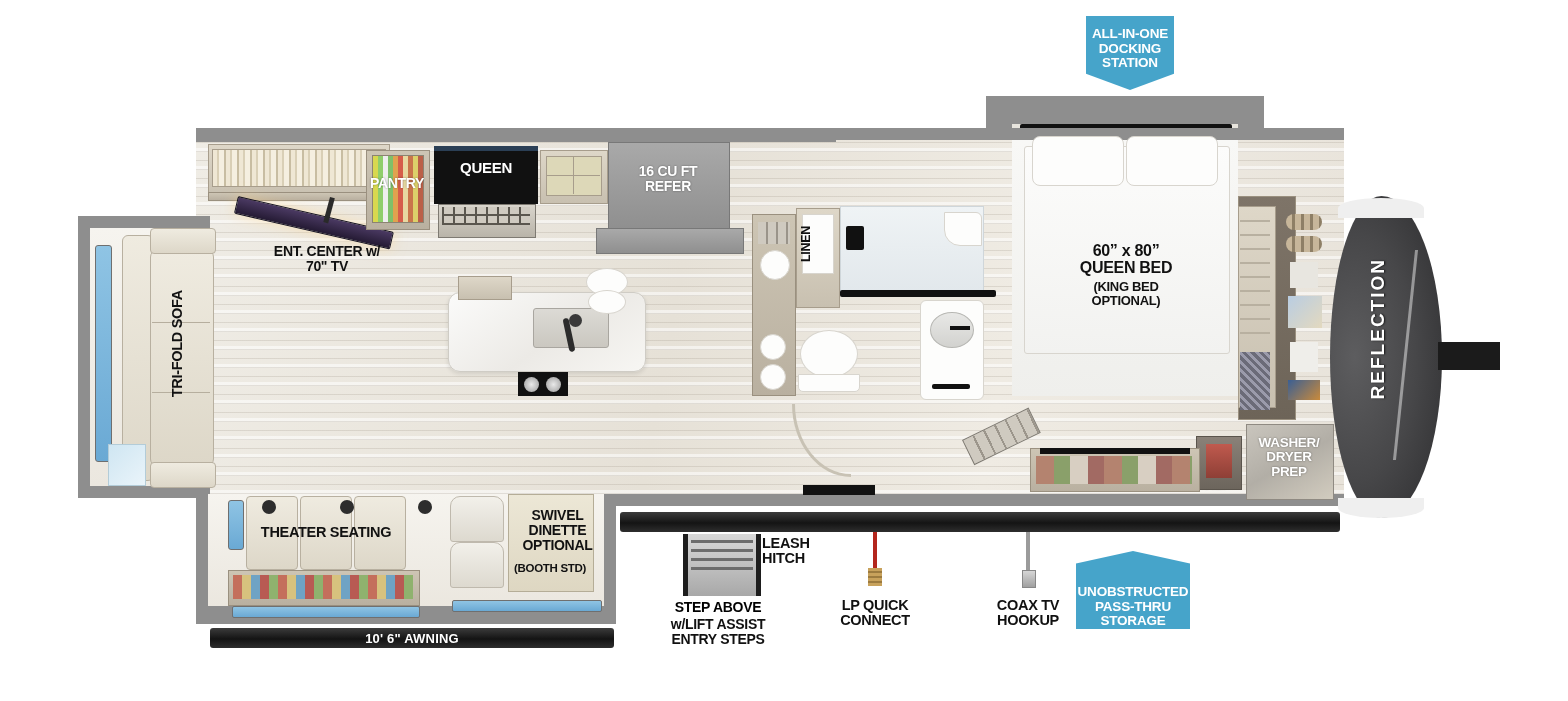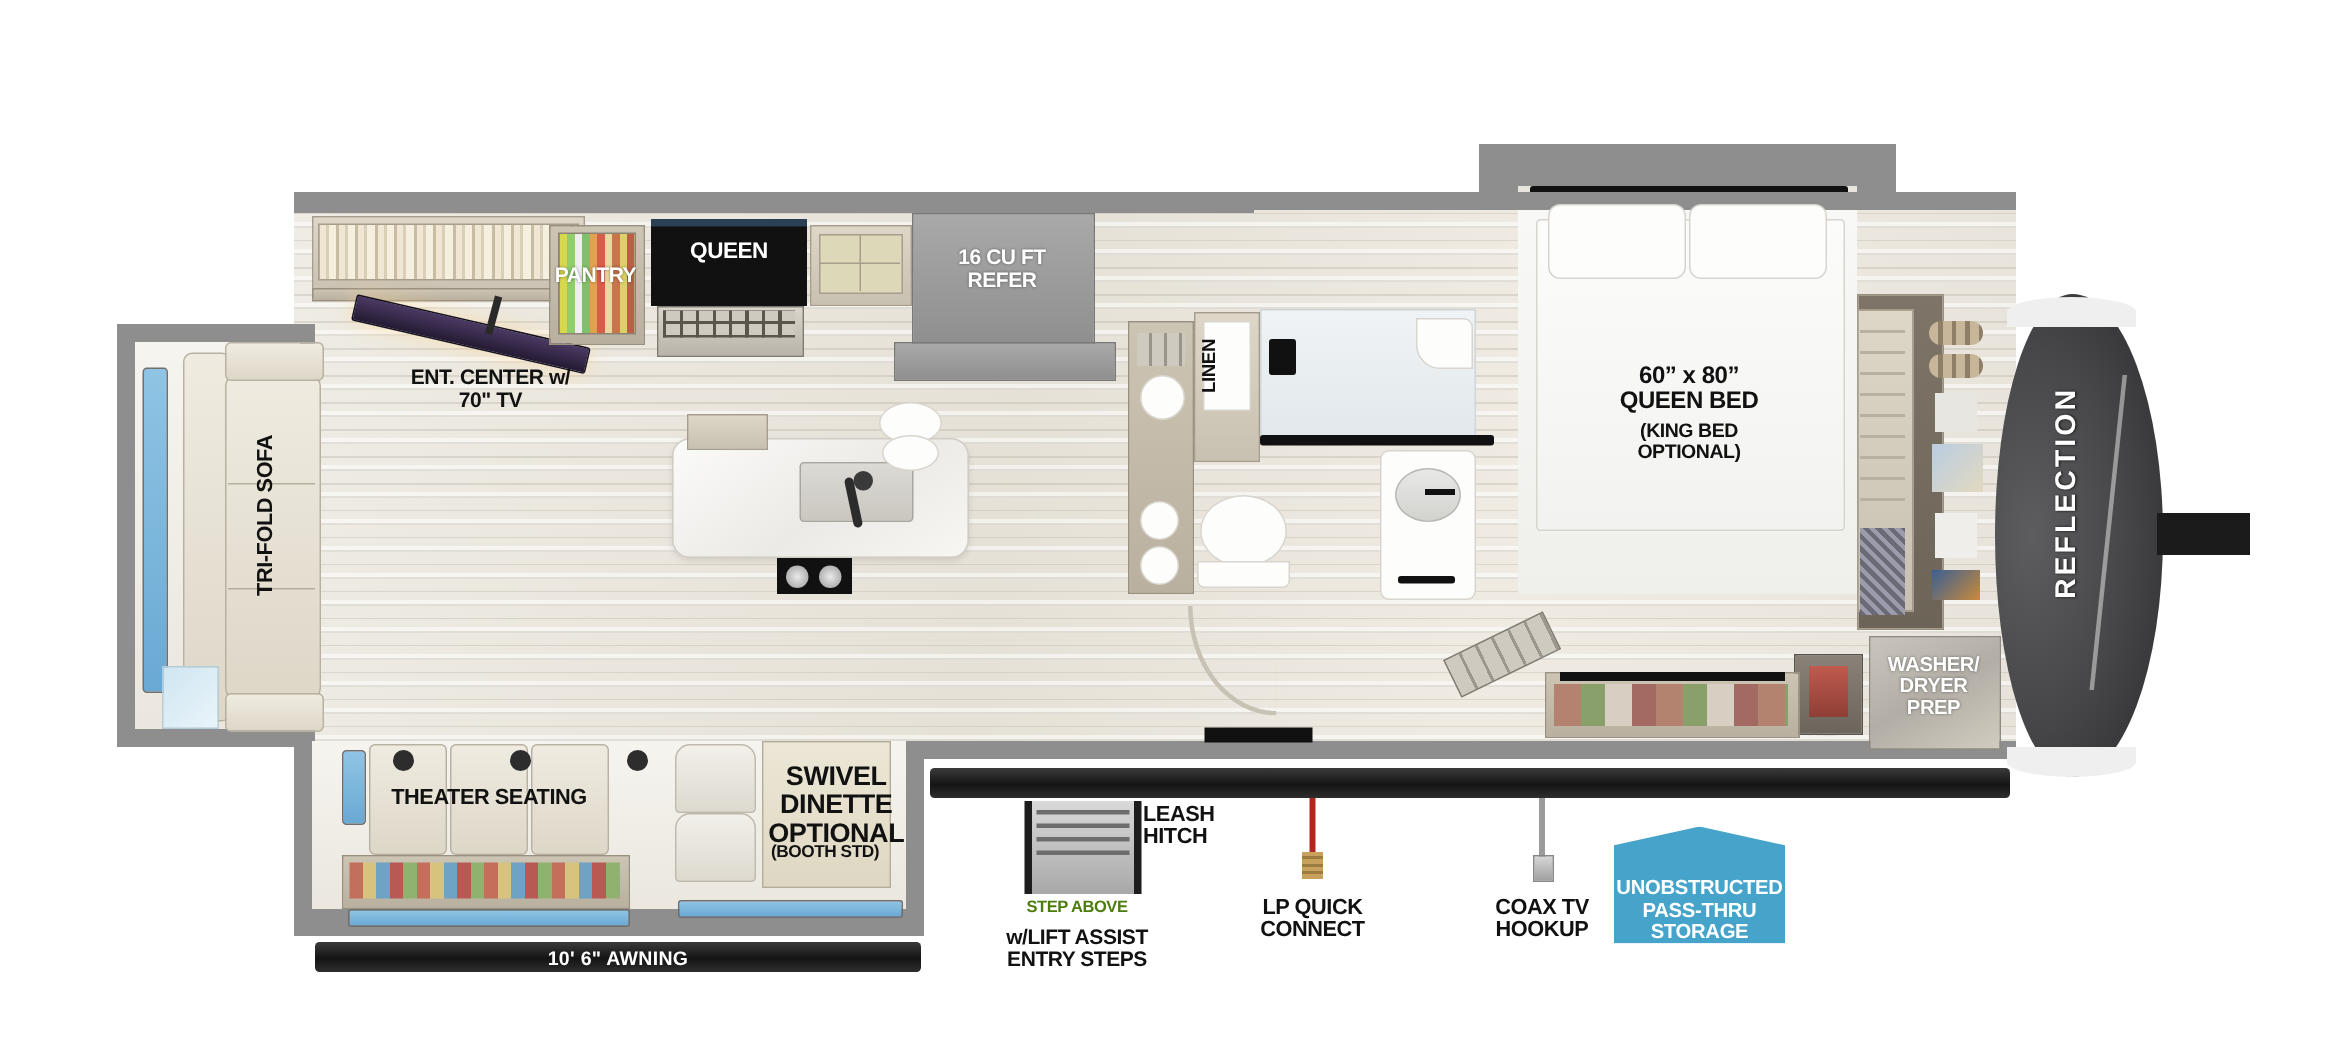--- a/index.html
+++ b/index.html
@@ -66,20 +66,25 @@
   .steps i{display:block;height:3px;background:#6d6d6d;margin:6px 3px;}
 
   .win{background:linear-gradient(180deg,#8fc4e4,#6aa9d4);border:1px solid #6f6f6f;}
   .blk{background:#111;}
 </style>
 </head>
 <body>
 
 <div id="stage">
 
+  <div class="abs badge badge-down" style="left:1086px;top:16px;width:88px;height:66px;font-size:13.5px;padding-bottom:8px;">
+    <span>ALL-IN-ONE
+DOCKING
+STATION</span>
+  </div>
 
   <div class="abs wall" style="left:986px;top:96px;width:278px;height:32px;"></div>
   <div class="abs wall" style="left:986px;top:96px;width:26px;height:120px;"></div>
   <div class="abs wall" style="left:1238px;top:96px;width:26px;height:120px;"></div>
   <div class="abs room" style="left:1012px;top:124px;width:226px;height:96px;
               background:linear-gradient(180deg,#e7e4dd,#f4f2ed);"></div>
 
   <div class="abs blk" style="left:1020px;top:124px;width:212px;height:11px;border-radius:2px;"></div>
 
   <div class="abs win" style="left:992px;top:140px;width:13px;height:56px;border-radius:3px;"></div>
@@ -295,33 +300,33 @@
               border:1px solid #8c8madd;"></div>
   <div class="abs win" style="left:228px;top:500px;width:14px;height:48px;border-radius:3px;"></div>
   <div class="abs win" style="left:232px;top:606px;width:186px;height:10px;border-radius:2px;"></div>
 
   <div class="abs white" style="left:450px;top:496px;width:52px;height:44px;border-radius:10px 10px 3px 3px;
               background:linear-gradient(180deg,#f2f0ea,#ddd9cf);border:1px solid #bfb9ad;"></div>
   <div class="abs white" style="left:450px;top:542px;width:52px;height:44px;border-radius:10px 10px 3px 3px;
               background:linear-gradient(180deg,#f2f0ea,#ddd9cf);border:1px solid #bfb9ad;"></div>
   <div class="abs" style="left:508px;top:494px;width:84px;height:96px;
               background:linear-gradient(180deg,#ece7d6,#ded7c2);border:1px solid #b5ad97;"></div>
-  <div class="abs lbl" style="left:508px;top:508px;width:99px;font-size:18px;">SWIVEL
+  <div class="abs lbl" style="left:508px;top:508px;width:99px;font-size:14px;">SWIVEL
 DINETTE
 OPTIONAL</div>
   <div class="abs lbl" style="left:502px;top:562px;width:96px;font-size:11.5px;">(BOOTH STD)</div>
   <div class="abs win" style="left:452px;top:600px;width:148px;height:10px;border-radius:2px;"></div>
 
   <div class="abs steps" style="left:683px;top:534px;width:68px;height:62px;">
     <i></i>
     <i></i>
     <i></i>
     <i></i>
   </div>
-  <div class="abs lbl" style="left:664px;top:600px;width:108px;font-size:11px;color:#4d7c0f;">STEP ABOVE</div>
+  <div class="abs lbl" style="left:664px;top:600px;width:108px;font-size:14px;color:#000000;">STEP ABOVE</div>
   <div class="abs lbl" style="left:660px;top:617px;width:116px;font-size:14px;">w/LIFT ASSIST
 ENTRY STEPS</div>
 
   <div class="abs lbl" style="left:762px;top:536px;width:68px;font-size:14.5px;text-align:left;">LEASH
 HITCH</div>
 
   <div class="abs redline" style="left:873px;top:532px;width:4px;height:38px;"></div>
   <div class="abs" style="left:868px;top:568px;width:14px;height:18px;
               background:repeating-linear-gradient(0deg,#c8a25c 0 3px,#9c7b3f 3px 5px);"></div>
   <div class="abs lbl" style="left:822px;top:598px;width:106px;font-size:14.5px;">LP QUICK

